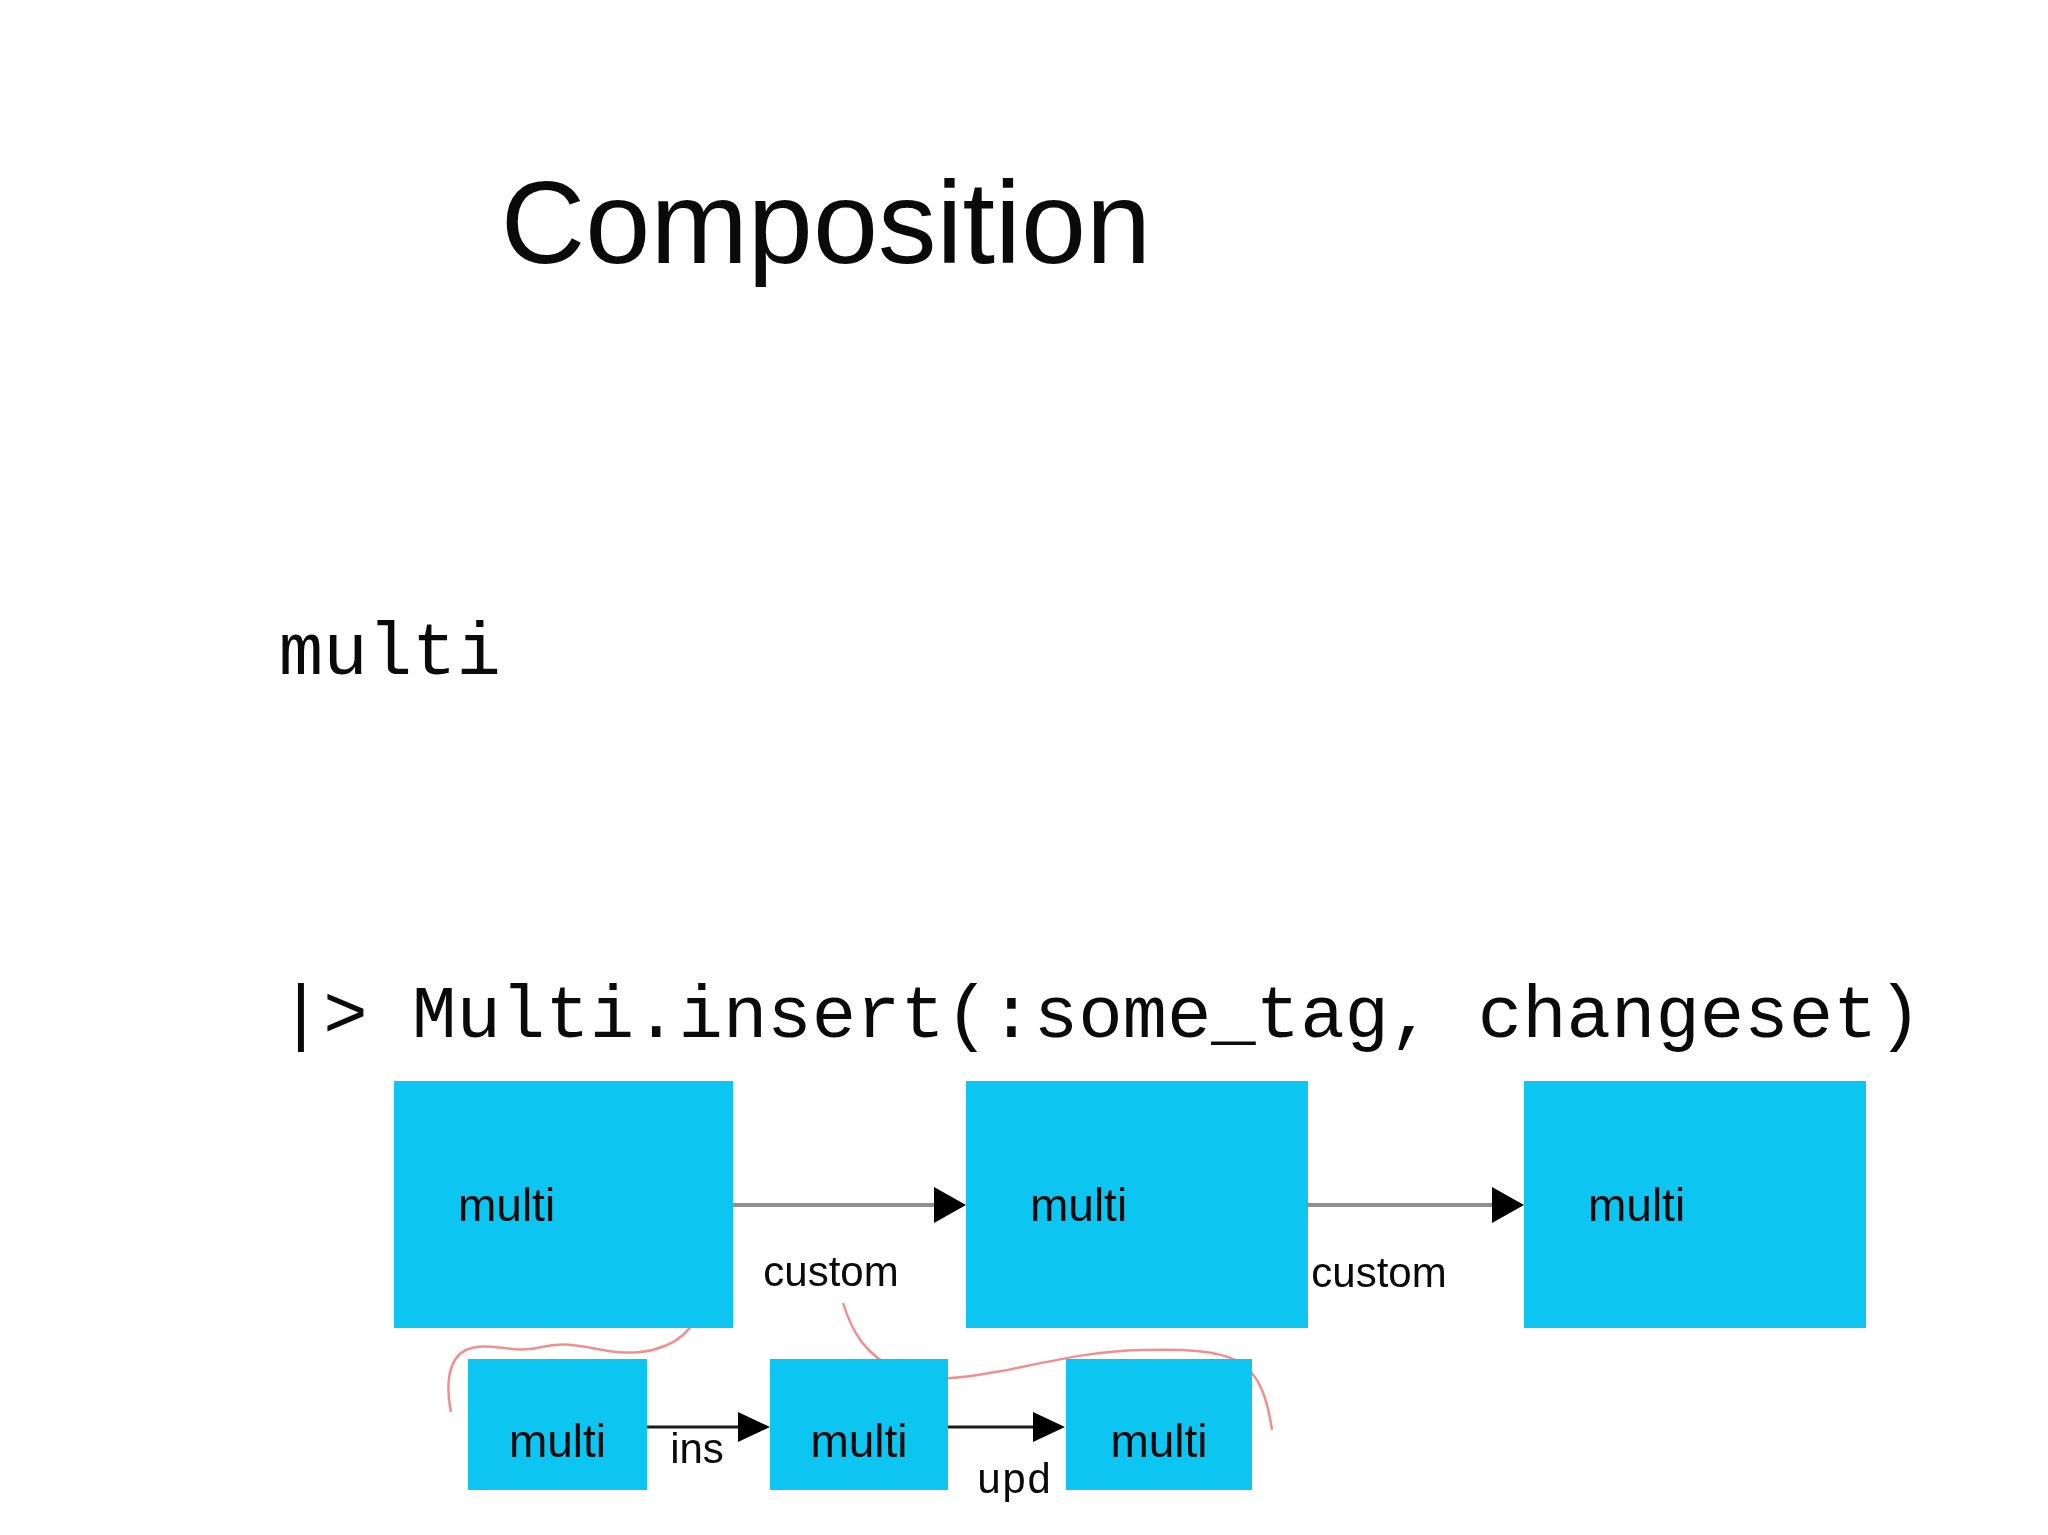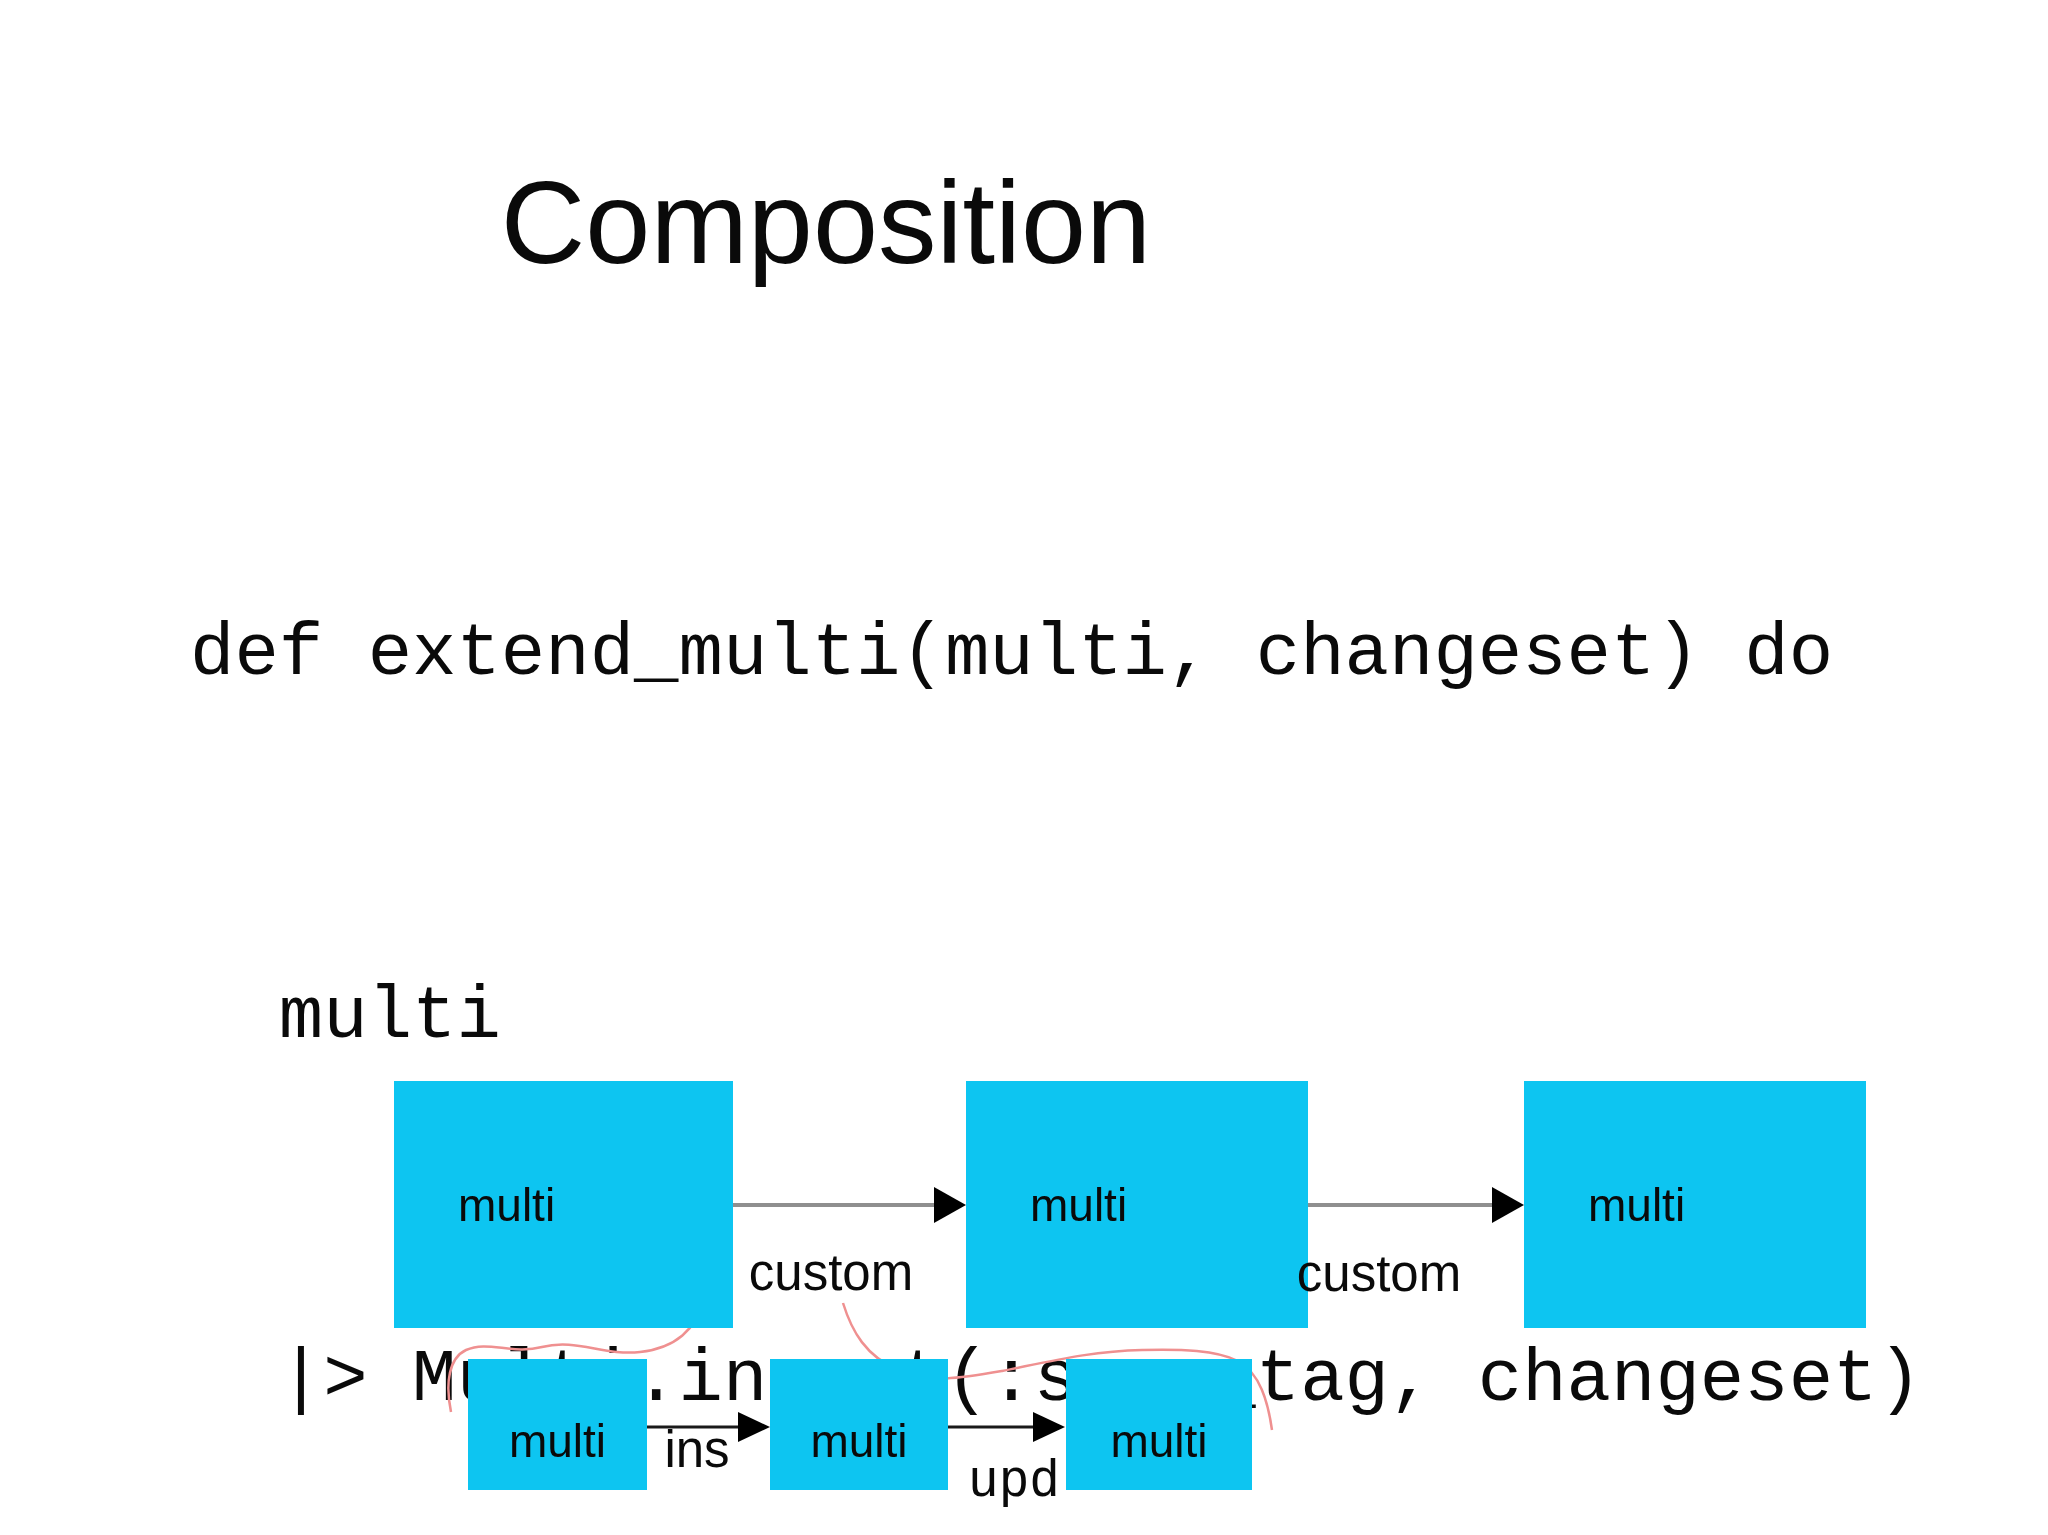--- a/index.html
+++ b/index.html
@@ -19,30 +19,29 @@
   .diagram-svg{position:absolute;left:0;top:0;width:2048px;height:1535px;}
   .node{
     position:absolute;background:var(--box-fill,#0dc5f1);
     display:flex;align-items:center;font-size:46px;color:#0a0a0a;
   }
   .node.top{padding-left:64px;box-sizing:border-box;}
   .node.bottom{justify-content:center;}
   .node.bottom .lbl{transform:translateY(16px);}
   .edge-label{
     position:absolute;transform:translate(-50%,-50%);
-    font-size:51px;color:#0a0a0a;white-space:nowrap;text-align:right;
+    font-size:42px;color:#0a0a0a;white-space:nowrap;text-align:right;
   }
 </style>
 </head>
 <body>
 
 <div class="slide-title">Composition</div>
 
 <div class="code-block">
-  <div>def extend_multi(multi, changeset) do</div>
   <div>  multi</div>
   <div>  |&gt; Multi.insert(:some_tag, changeset)</div>
   
 </div>
 
 <svg class="diagram-svg" viewBox="0 0 2048 1535">
 
   <g>
     <line x1="733" y1="1205" x2="938" y2="1205" stroke-width="4" stroke="#8f8f8f"></line>
     <polygon points="934,1187 966,1205 934,1223" fill="#000000"></polygon>

